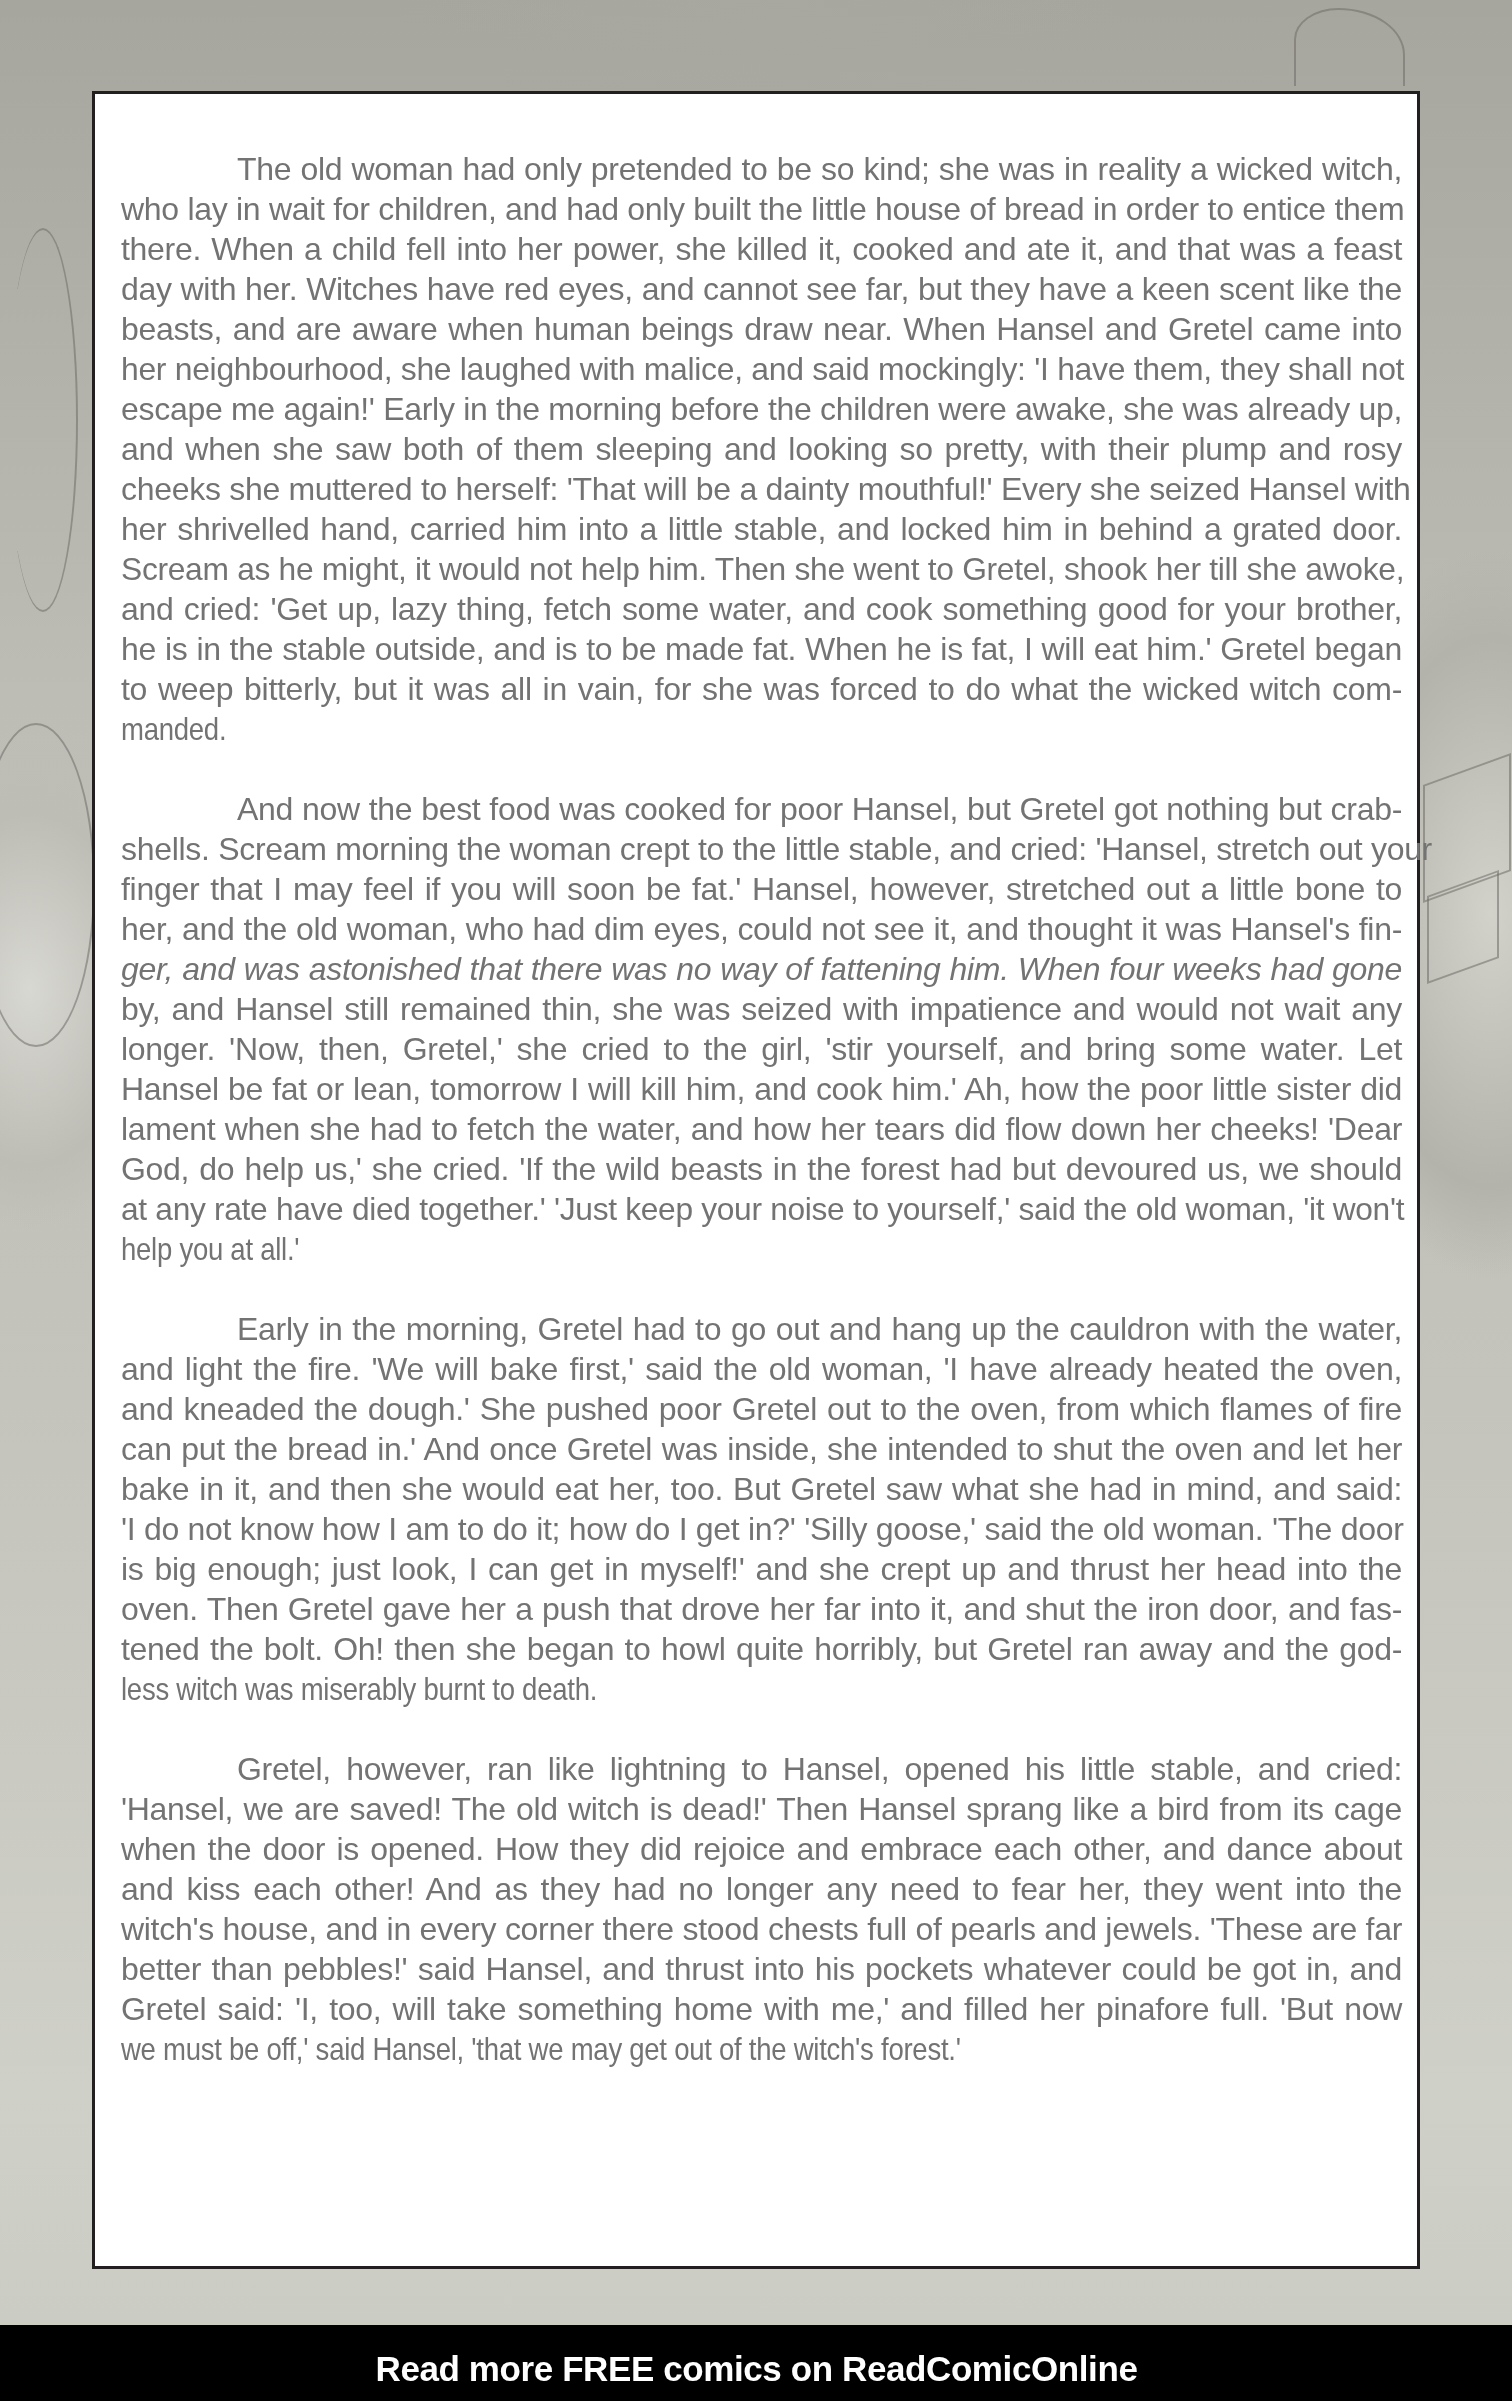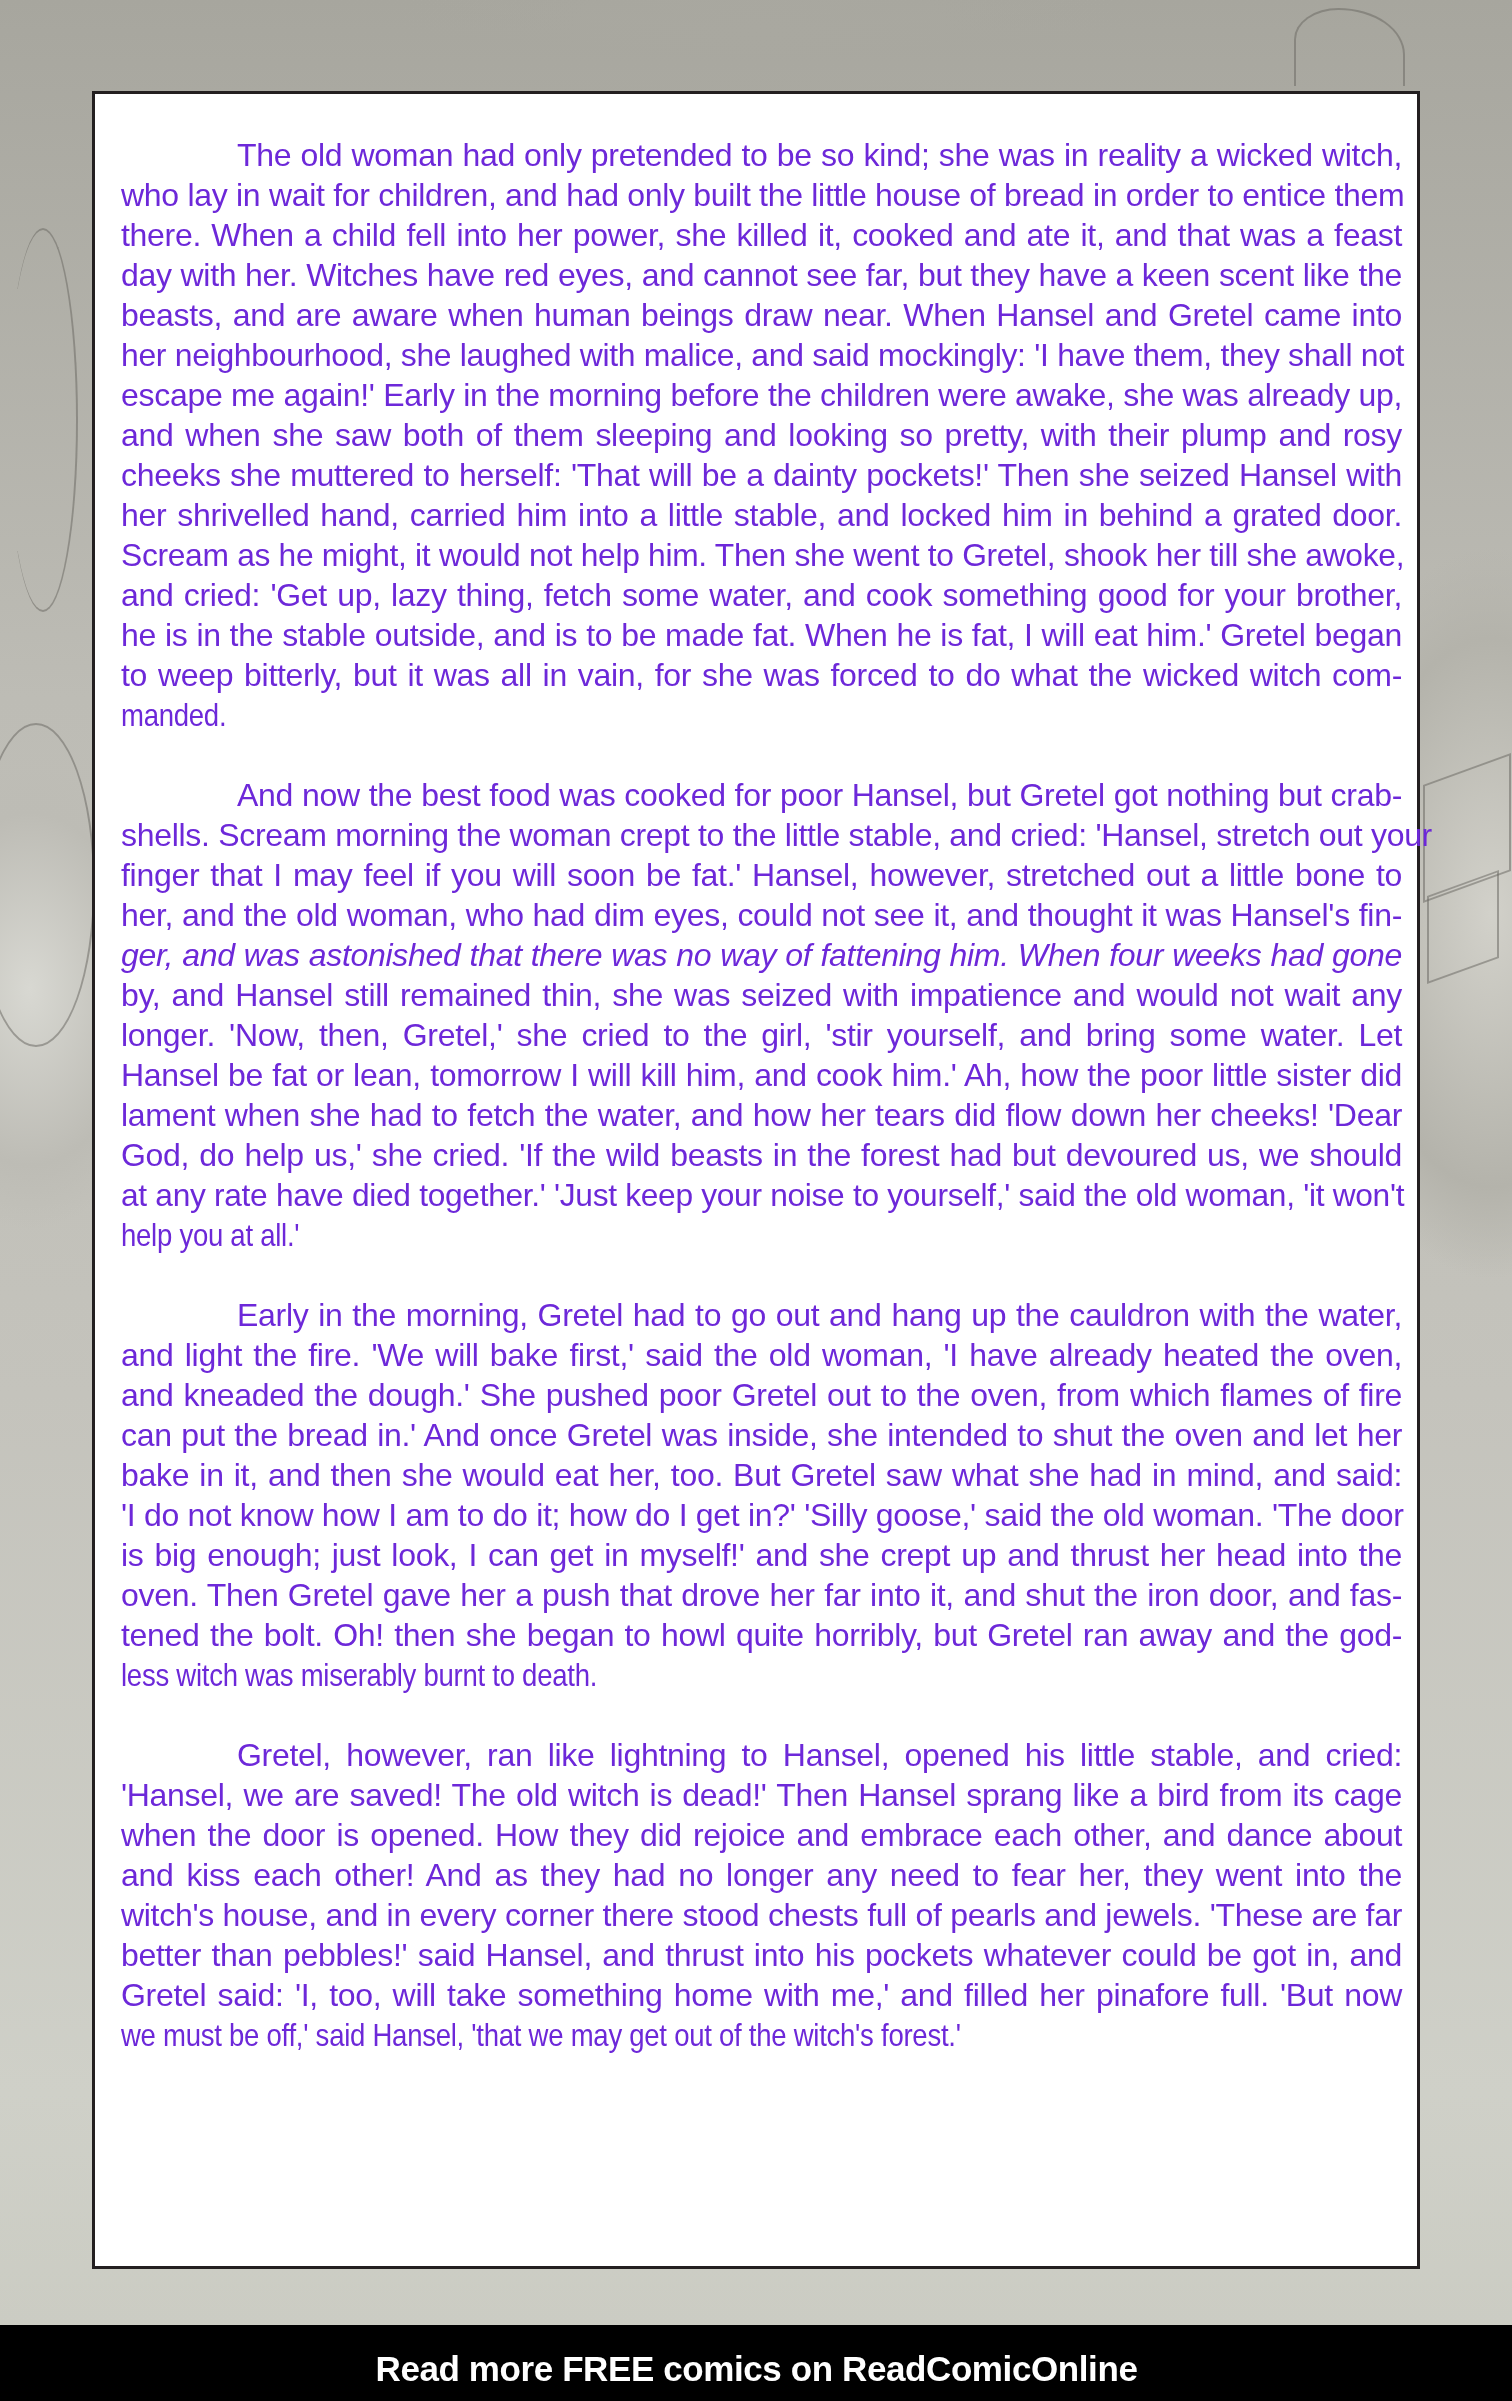--- a/index.html
+++ b/index.html
@@ -15,22 +15,22 @@
       radial-gradient(ellipse 228px 457px at 1491px 913px, #d2d1ca 0%, #b4b3ab 60%, rgba(0,0,0,0) 80%),
       radial-gradient(ellipse 457px 152px at 761px 30px, #a9a8a0 0%, rgba(0,0,0,0) 80%),
       linear-gradient(180deg, #a7a69e 0%, #bdbcb5 30%, #c4c3bc 60%, #cfd0c8 90%, #cbccc3 100%);
   }
   .art .stroke { position: absolute; border: 2.3px solid #6e6c66; opacity: 0.55; }
   .panel {
     position: absolute; left: 92px; top: 91px; width: 1322px; height: 2172px;
     background: #ffffff; border: 3px solid #231f20;
   }
   .text {
-    position: absolute; left: 26px; top: 41px; width: 1281px;
-    color: #6d28d9; font-size: 32px; letter-spacing: -0.3px;
+    position: absolute; left: 26px; top: 55px; width: 1281px;
+    color: #737373; font-size: 32px; letter-spacing: -0.3px;
   }
   .para { margin: 0 0 40px 0; }
   .line {
     display: block; height: 40px; line-height: 40px;
     text-align: justify; text-align-last: justify; white-space: nowrap;
     transform-origin: left center;
   }
   .line.first { text-indent: 116px; }
   .line.last { text-align-last: left; }
   .banner {
@@ -56,21 +56,21 @@
   <div class="text" id="story">
       <div class="para">
         <span class="line first" style="display: block; width: 1281px; transform: scaleX(1);">The old woman had only pretended to be so kind; she was in reality a wicked witch,</span>
         <span class="line" style="display: block; width: 1281px; transform: scaleX(1);">who lay in wait for children, and had only built the little house of bread in order to entice them</span>
         <span class="line" style="display: block; width: 1281px; transform: scaleX(1);">there. When a child fell into her power, she killed it, cooked and ate it, and that was a feast</span>
         <span class="line" style="display: block; width: 1281px; transform: scaleX(1);">day with her. Witches have red eyes, and cannot see far, but they have a keen scent like the</span>
         <span class="line" style="display: block; width: 1281px; transform: scaleX(1);">beasts, and are aware when human beings draw near. When Hansel and Gretel came into</span>
         <span class="line" style="display: block; width: 1286px; text-align: justify; text-align-last: justify; text-indent: 0px; transform: scaleX(0.99645);">her neighbourhood, she laughed with malice, and said mockingly: 'I have them, they shall not</span>
         <span class="line" style="display: block; width: 1281px; transform: scaleX(1);">escape me again!' Early in the morning before the children were awake, she was already up,</span>
         <span class="line" style="display: block; width: 1281px; transform: scaleX(1);">and when she saw both of them sleeping and looking so pretty, with their plump and rosy</span>
-        <span class="line" style="display: block; width: 1281px; transform: scaleX(1);">cheeks she muttered to herself: 'That will be a dainty pockets!' Then she seized Hansel with</span>
+        <span class="line" style="display: block; width: 1281px; transform: scaleX(1);">cheeks she muttered to herself: 'That will be a dainty mouthful!' Every she seized Hansel with</span>
         <span class="line" style="display: block; width: 1281px; transform: scaleX(1);">her shrivelled hand, carried him into a little stable, and locked him in behind a grated door.</span>
         <span class="line" style="display: block; width: 1291px; text-align: justify; text-align-last: justify; text-indent: 0px; transform: scaleX(0.992339);">Scream as he might, it would not help him. Then she went to Gretel, shook her till she awoke,</span>
         <span class="line" style="display: block; width: 1281px; transform: scaleX(1);">and cried: 'Get up, lazy thing, fetch some water, and cook something good for your brother,</span>
         <span class="line" style="display: block; width: 1281px; transform: scaleX(1);">he is in the stable outside, and is to be made fat. When he is fat, I will eat him.' Gretel began</span>
         <span class="line" style="display: block; width: 1281px; transform: scaleX(1);">to weep bitterly, but it was all in vain, for she was forced to do what the wicked witch com-</span>
         <span class="line last" style="display: block; width: 1490px; text-indent: 0px; transform: scaleX(0.86);">manded.</span>
       </div>
       <div class="para">
         <span class="line first" style="display: block; width: 1281px; transform: scaleX(1);">And now the best food was cooked for poor Hansel, but Gretel got nothing but crab-</span>
         <span class="line" style="display: block; width: 1281px; transform: scaleX(1);">shells. Scream morning the woman crept to the little stable, and cried: 'Hansel, stretch out your</span>

